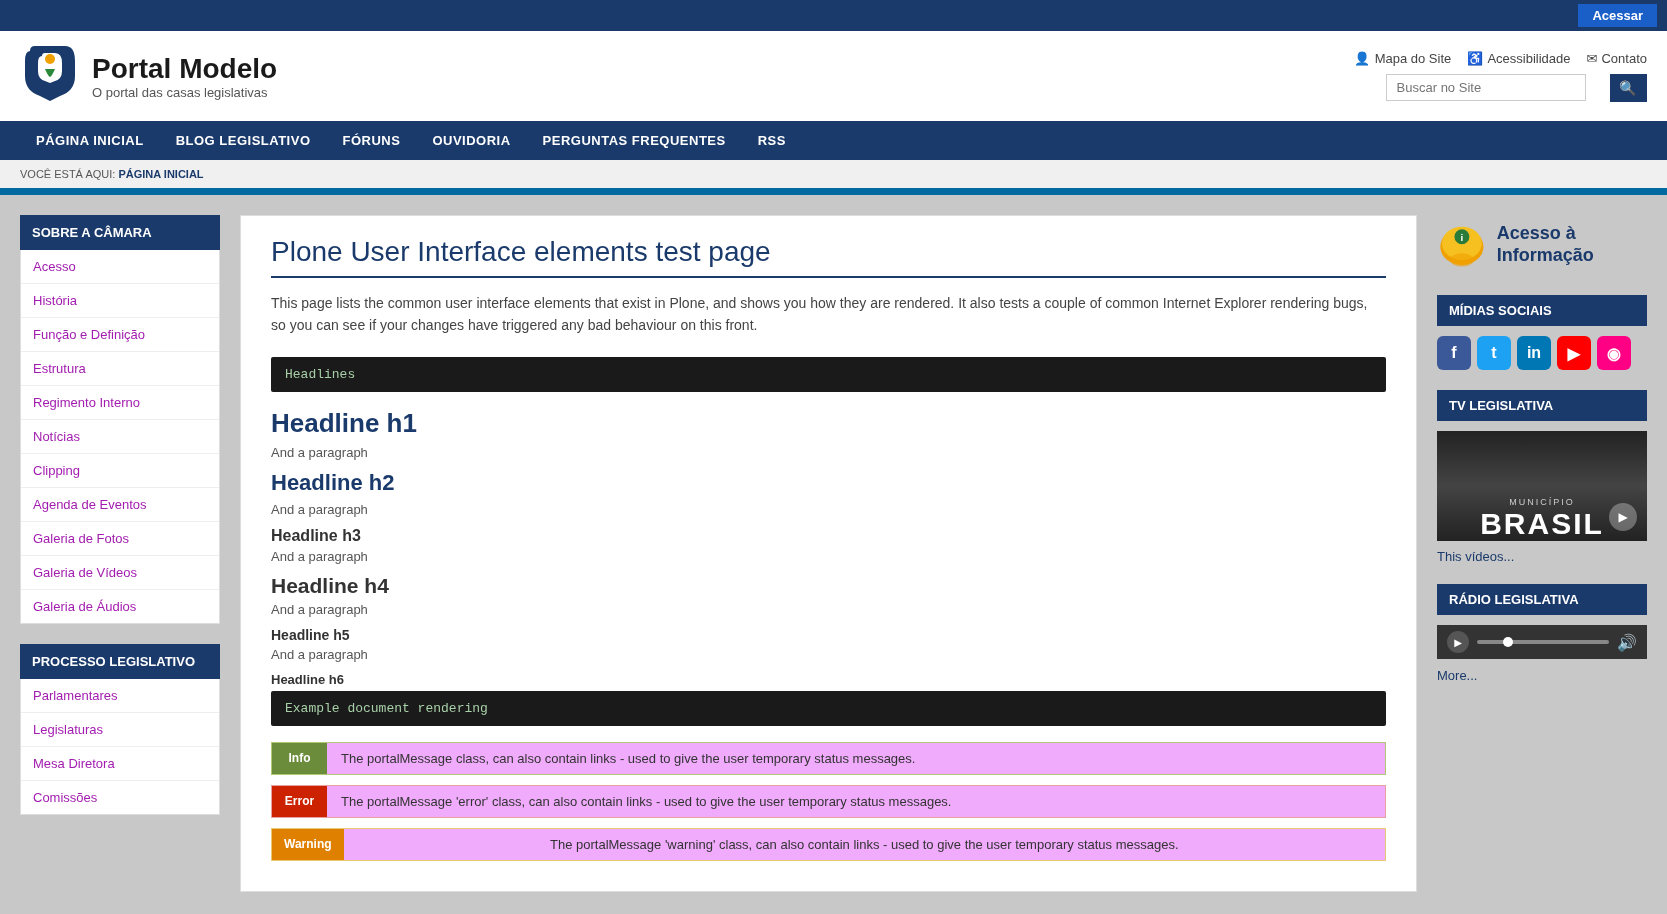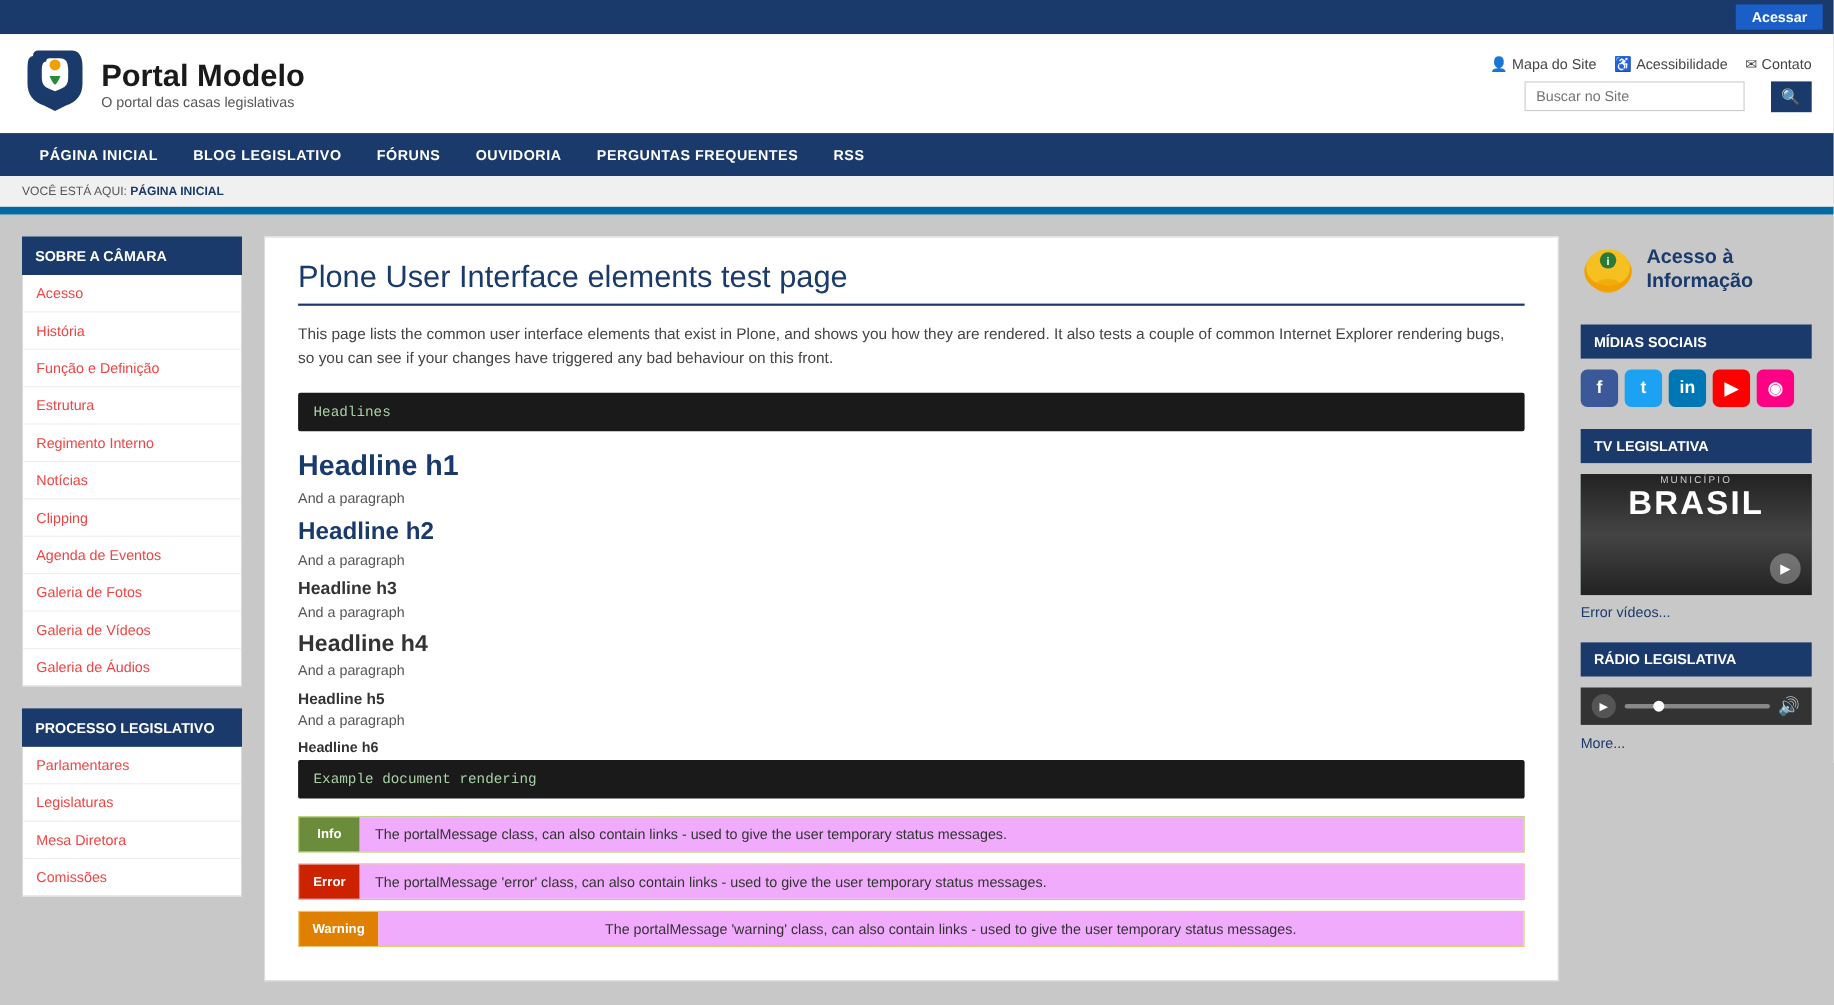--- a/index.html
+++ b/index.html
@@ -111,21 +111,21 @@
     .sidebar-menu {
       background: #fff;
       border: 1px solid #ddd;
       border-top: none;
       margin-bottom: 20px;
     }
     .sidebar-menu a {
       display: block;
       padding: 9px 12px;
       font-size: 13px;
-      color: #ef4444;
+      color: #a21caf;
       text-decoration: none;
       border-bottom: 1px solid #eee;
     }
     .sidebar-menu a:last-child { border-bottom: none; }
 
     
     .content {
       flex: 1;
       background: #fff;
       padding: 20px 30px;
@@ -247,21 +247,21 @@
     .si-yt { background: #ff0000; }
     .si-fl { background: #ff0084; }
 
     .tv-section { margin-bottom: 20px; }
     .video-thumb {
       width: 100%;
       height: 110px;
       background: #14532d;
       position: relative;
       display: flex;
-      align-items: flex-start;
+      align-items: flex-end;
       justify-content: center;
       overflow: hidden;
       cursor: pointer;
     }
     .video-thumb-bg {
       position: absolute;
       width: 100%;
       height: 100%;
       background: linear-gradient(180deg, #222 0%, #444 50%, #222 100%);
     }
@@ -481,21 +481,21 @@
     <div class="tv-section">
       <div class="panel-section-title">TV LEGISLATIVA</div>
       <div class="video-thumb">
         <div class="video-thumb-bg"></div>
         <div class="video-brazil-text">
           <div class="municipio">MUNICÍPIO</div>
           <div class="brasil">BRASIL</div>
         </div>
         <div class="play-btn">▶</div>
       </div>
-      <a class="mais-videos">Error vídeos...</a>
+      <a class="mais-videos">This vídeos...</a>
     </div>
 
     <div class="radio-section">
       <div class="panel-section-title">RÁDIO LEGISLATIVA</div>
       <div class="radio-player">
         <div class="radio-play">▶</div>
         <div class="radio-progress">
           <div class="radio-progress-dot"></div>
         </div>
         <div class="radio-vol">🔊</div>

